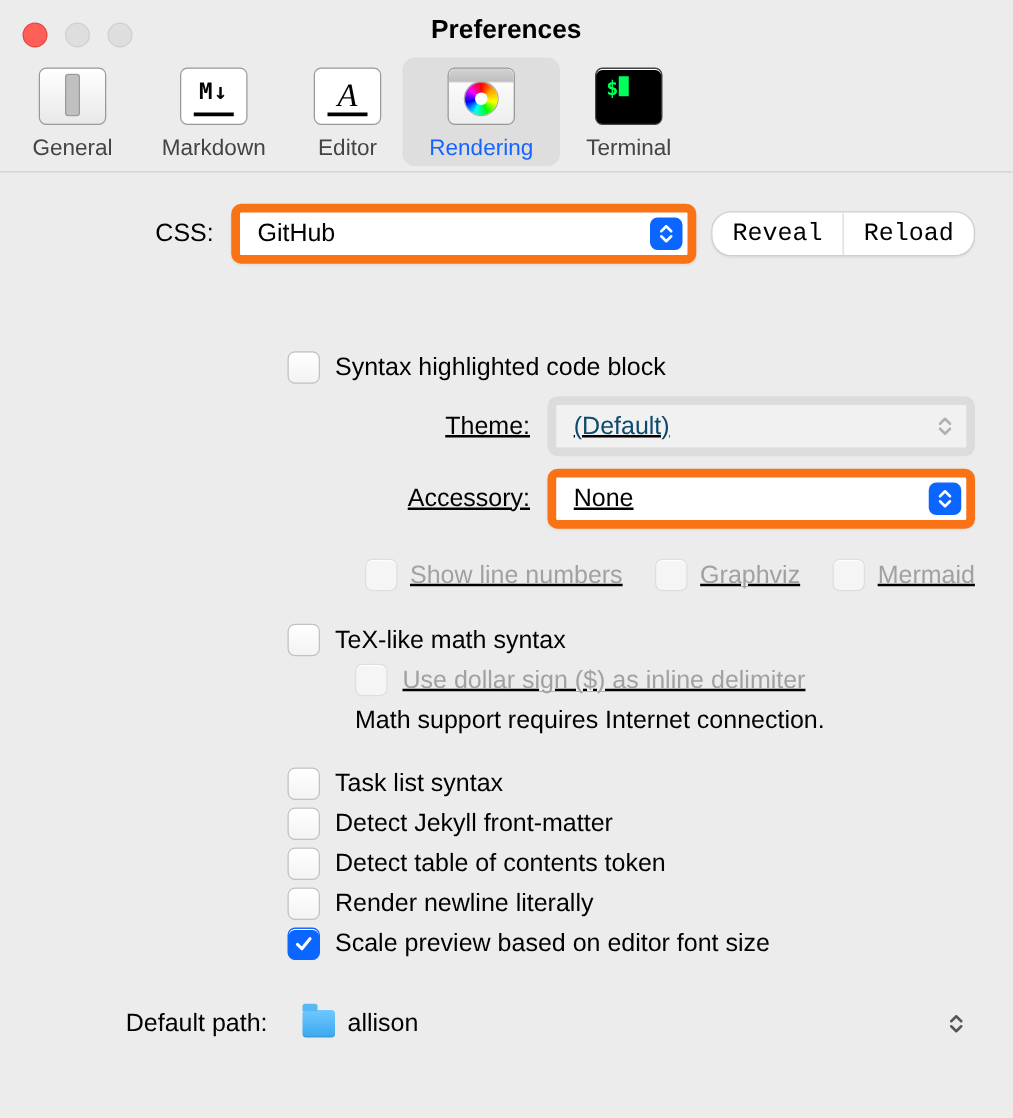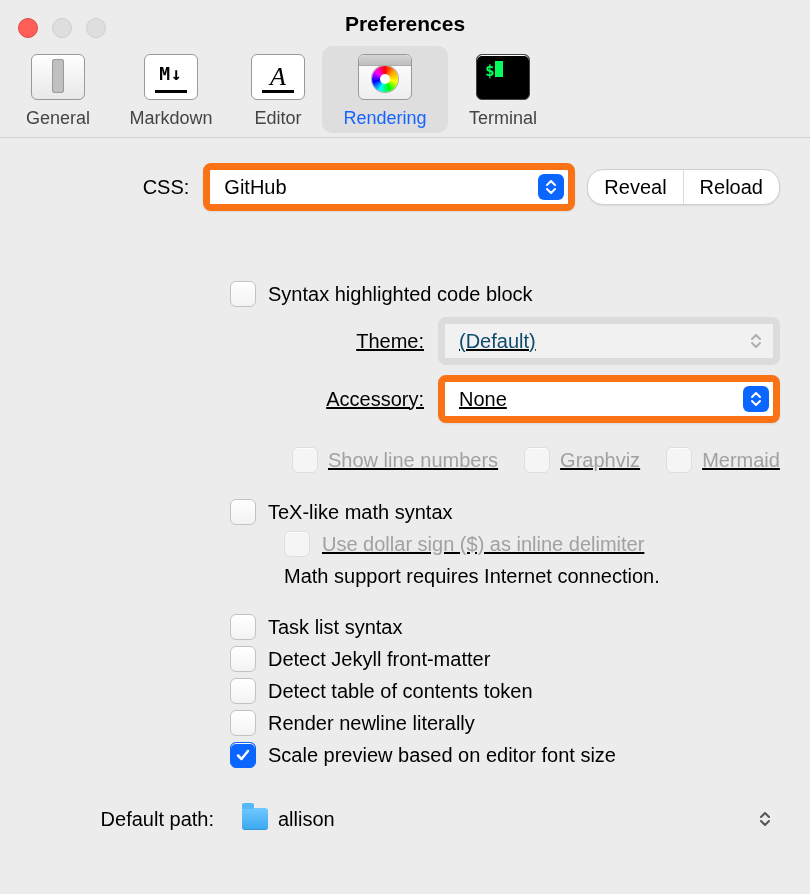--- a/index.html
+++ b/index.html
@@ -207,20 +207,21 @@
   .select.disabled .sel-arrows svg path { stroke:#b0b0b0; }
 
   .seg-btns {
     display: flex;
     height: 34px;
     border-radius: 16px;
     border: 1px solid #cfcfcf;
     background:#fff;
     overflow:hidden;
     box-shadow: 0 1px 2px rgba(0,0,0,0.08);
+    font-family: Liberation Mono, monospace;
   }
   .seg-btns .seg {
     padding: 0 16px;
     display:flex; align-items:center;
     font-size:20px;
     cursor:default;
   }
   .seg-btns .seg + .seg { border-left: 1px solid #dcdcdc; }
 
   .checkbox-row {

